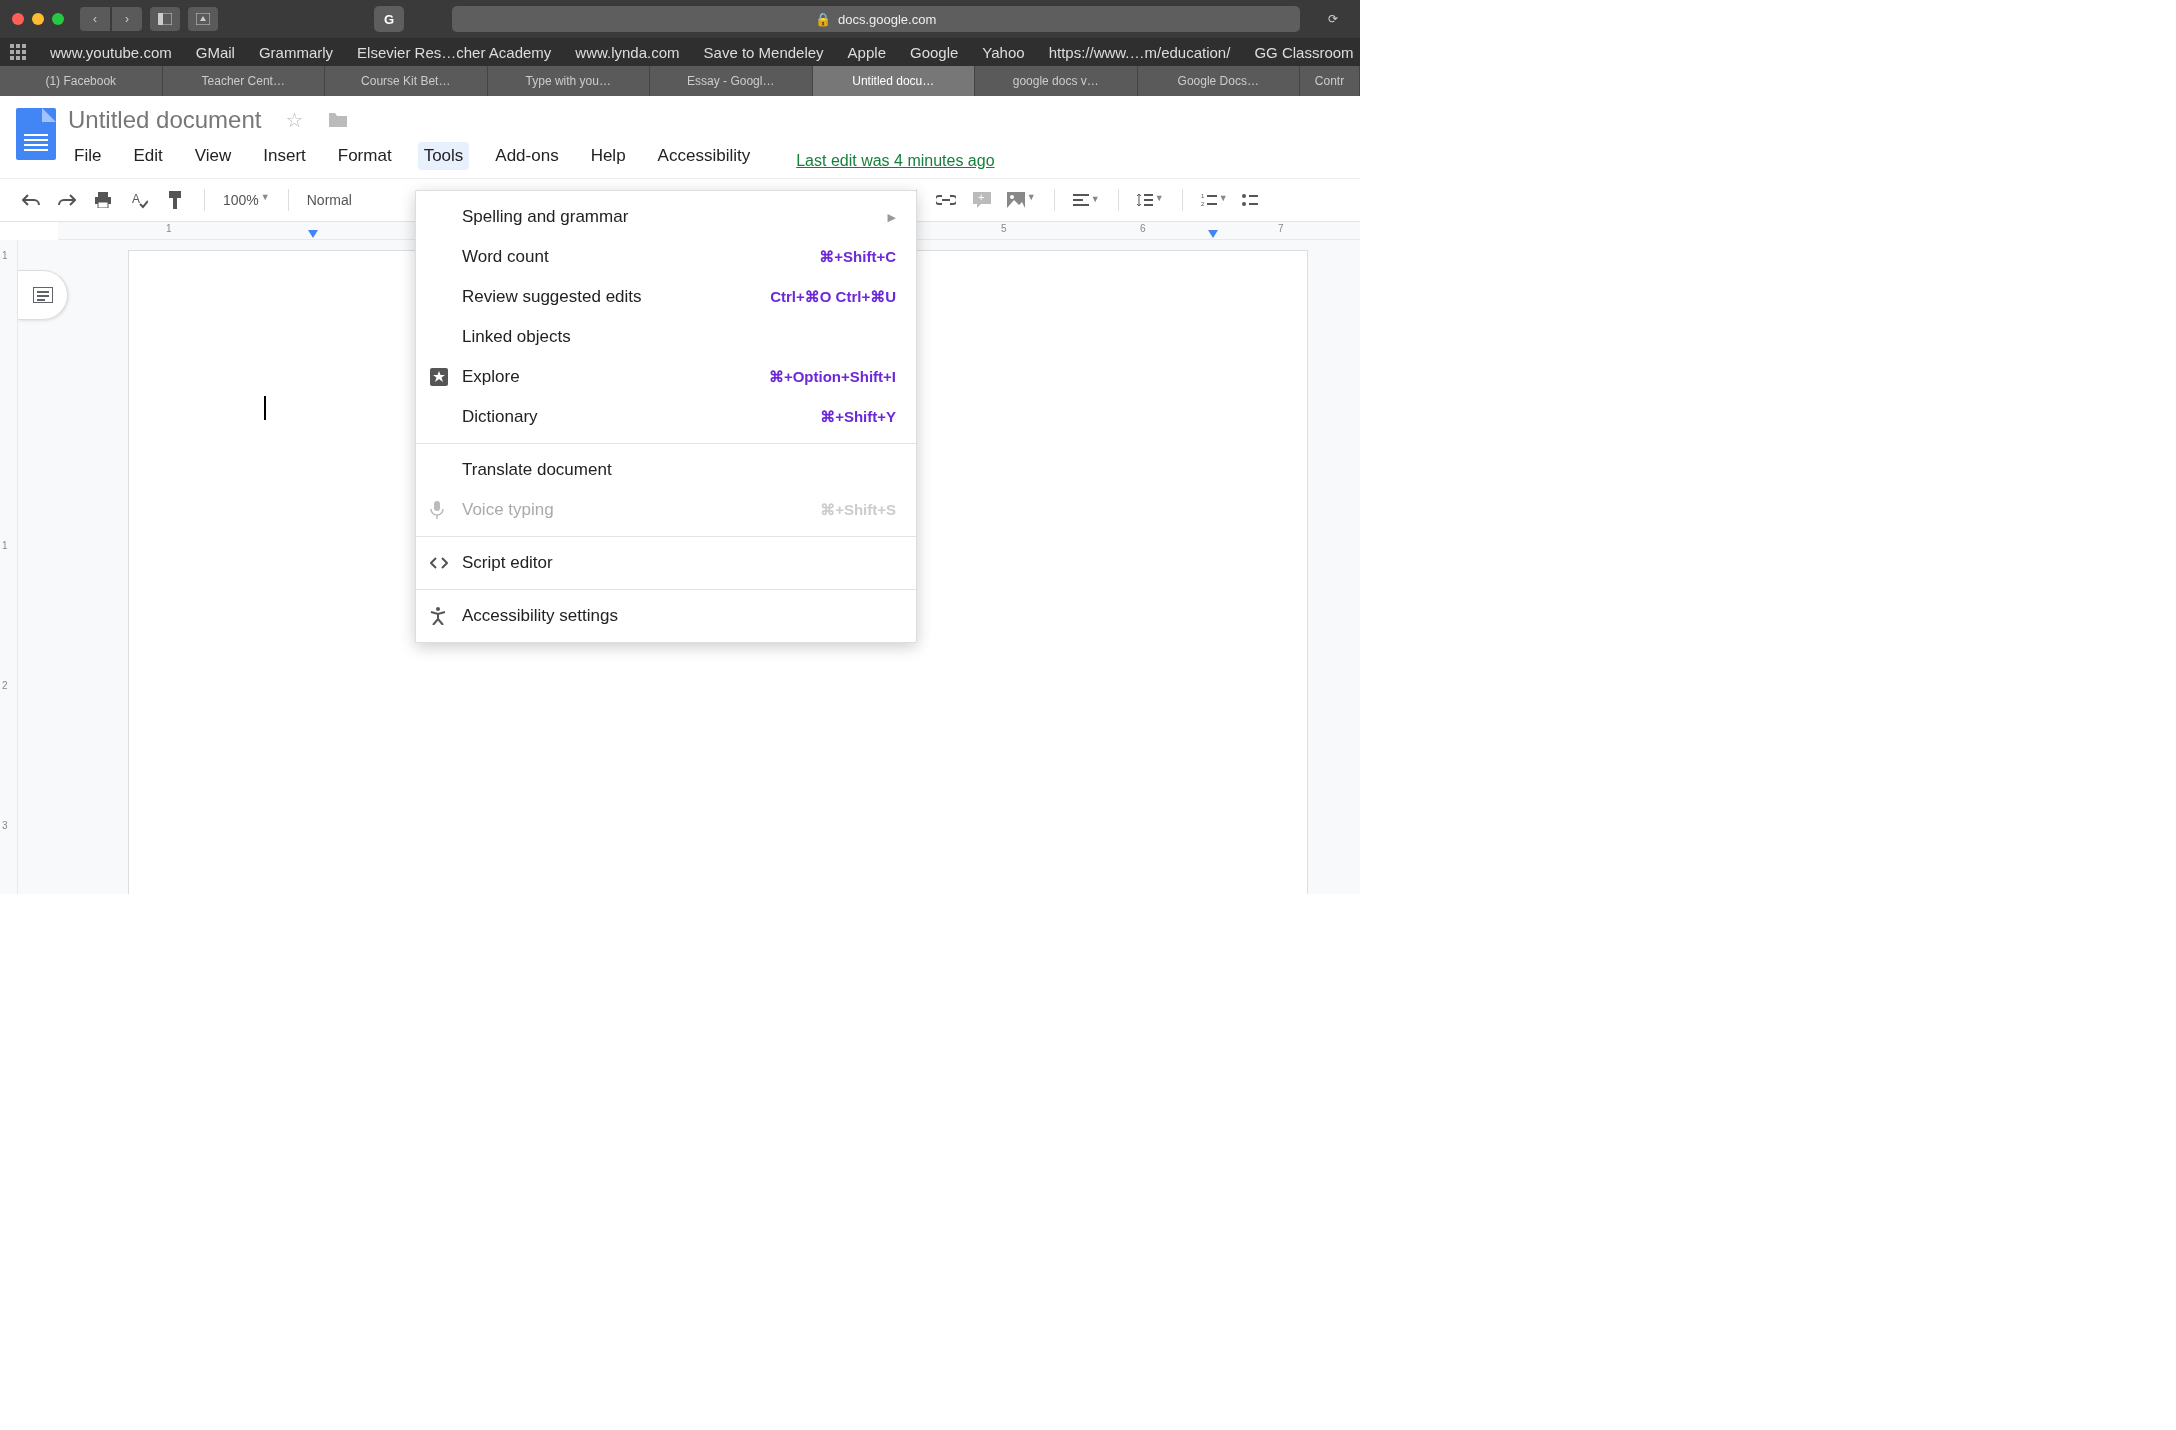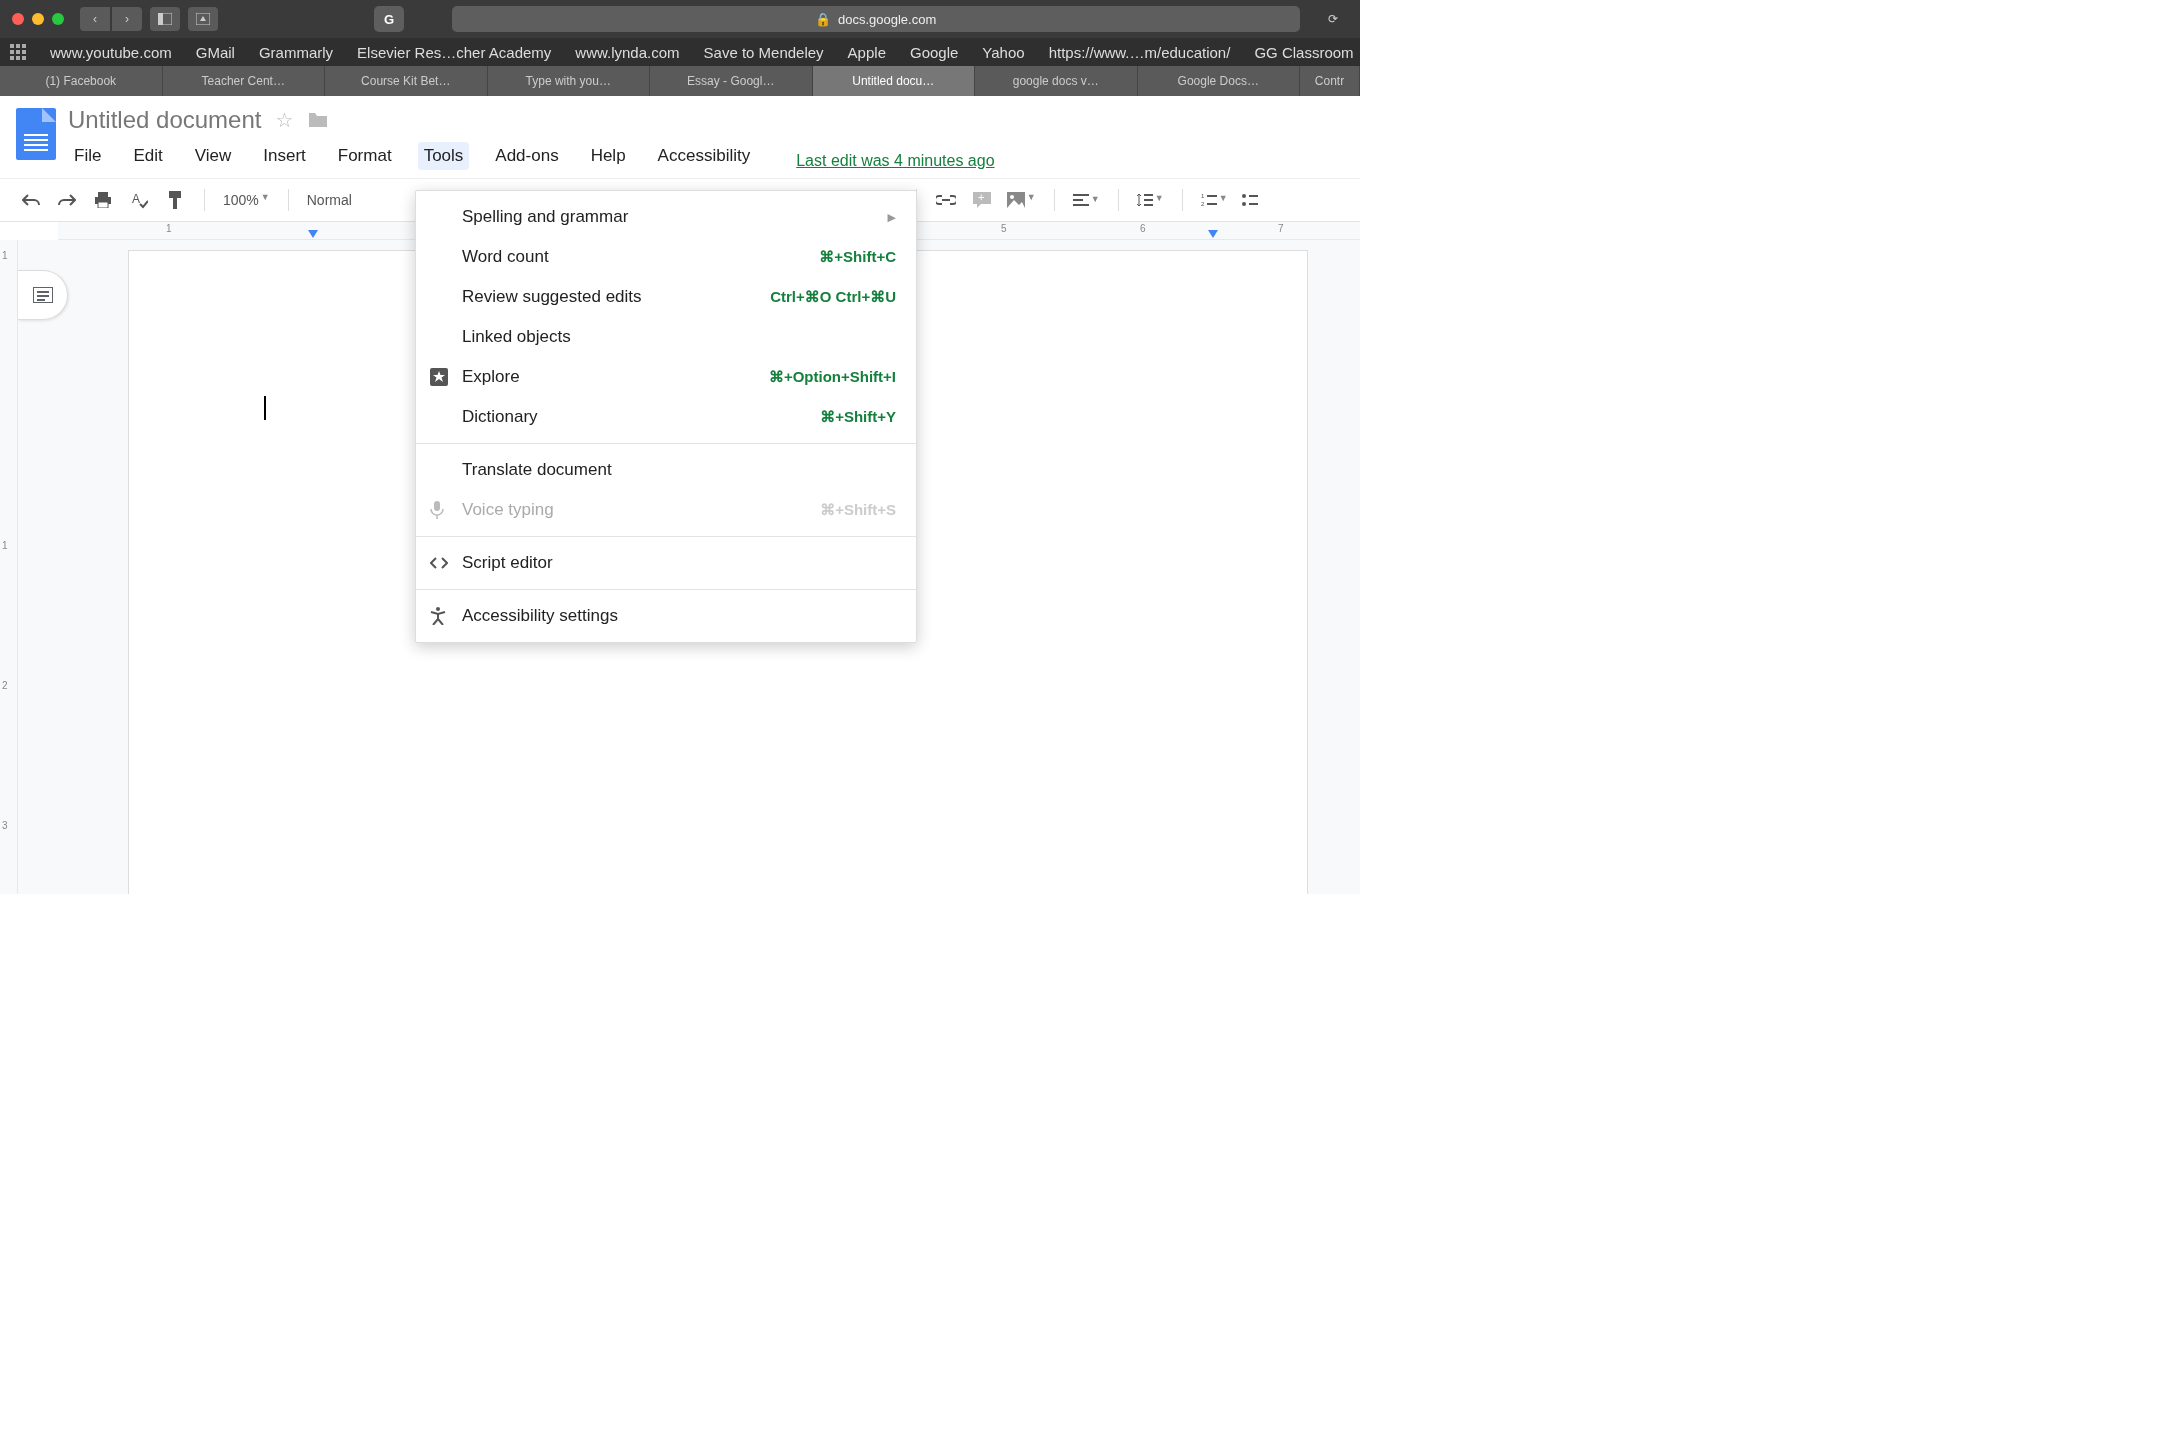--- a/index.html
+++ b/index.html
@@ -26,21 +26,21 @@
 .tabs { height:30px; background:#5a5a5a; display:flex; color:#ccc; font-size:12px; }
 .tab { flex:1; display:flex; align-items:center; justify-content:center; border-right:1px solid #444; padding:0 6px; white-space:nowrap; overflow:hidden; }
 .tab.active { background:#777; color:#fff; }
 
 
 .docs-header { padding:10px 16px 0 16px; display:flex; align-items:flex-start; gap:12px; }
 .docs-icon { width:40px; height:52px; background:#4285f4; border-radius:2px; position:relative; margin-top:2px; }
 .docs-icon::before{content:"";position:absolute;top:0;right:0;width:14px;height:14px;background:#a1c2fa;clip-path:polygon(0 0,100% 100%,0 100%);}
 .docs-icon::after{content:"";position:absolute;left:8px;right:8px;top:26px;height:2px;background:#fff;box-shadow:0 5px 0 #fff,0 10px 0 #fff, 0 15px 0 #fff}
 .title-block { flex:1; }
-.doc-title-row { display:flex; align-items:center; gap:14px; }
+.doc-title-row { display:flex; align-items:center; gap:24px; }
 .doc-title { font-size:24px; color:#777; }
 .star-icon,.folder-icon{color:#bbb;font-size:20px}
 .menubar { display:flex; gap:20px; margin-top:8px; font-size:17px; color:#222; align-items:flex-end; }
 .menu-item { padding:4px 6px; cursor:pointer; }
 .menu-item.open { background:#e8f0fe; border-radius:4px; }
 .last-edit { color:#15803d; text-decoration:underline; margin-left:20px; font-size:16px; }
 
 
 .toolbar { height:44px; border-top:1px solid #eee; border-bottom:1px solid #e3e3e3; margin-top:8px; display:flex; align-items:center; padding:0 20px; gap:14px; color:#555; font-size:14px; }
 .tb-sep{width:1px;height:22px;background:#ddd;margin:0 4px}
@@ -60,21 +60,21 @@
 .v-num{position:absolute;left:2px;font-size:10px;color:#888;transform:rotate(0)}
 .outline-handle { position:absolute; left:18px; top:30px; width:50px; height:50px; background:#fff; border:1px solid #ddd; border-left:none; border-radius:0 30px 30px 0; display:flex; align-items:center; justify-content:center; color:#5f6368; box-shadow:1px 1px 3px rgba(0,0,0,0.1); }
 .canvas-wrap{ flex:1; background:#f8f9fa; padding:10px 0 0 110px; }
 .page { width:1180px; height:680px; background:#fff; border:1px solid #ddd; position:relative; }
 .cursor { position:absolute; left:135px; top:145px; width:1.5px; height:24px; background:#000; }
 
 
 .dropdown { position:absolute; left:415px; top:190px; width:502px; background:#fff; border:1px solid #ddd; box-shadow:0 4px 16px rgba(0,0,0,0.2); border-radius:2px; padding:6px 0; z-index:100; }
 .dd-item { display:flex; align-items:center; padding:10px 20px 10px 46px; font-size:17px; color:#222; position:relative; }
 .dd-item.disabled{color:#aaa}
-.dd-shortcut { margin-left:auto; color:#15803d; font-size:15px; font-weight:600; }
+.dd-shortcut { margin-left:auto; color:#6d28d9; font-size:15px; font-weight:600; }
 .dd-item.disabled .dd-shortcut{color:#ccc}
 .dd-sep { height:1px; background:#e3e3e3; margin:6px 0; }
 .dd-arrow-r { margin-left:auto; color:#999; font-size:11px; }
 .dd-icon { position:absolute; left:14px; width:20px; text-align:center; color:#555; font-size:16px; }
 
 svg { display:block; }
 </style>
 </head>
 <body>
 

